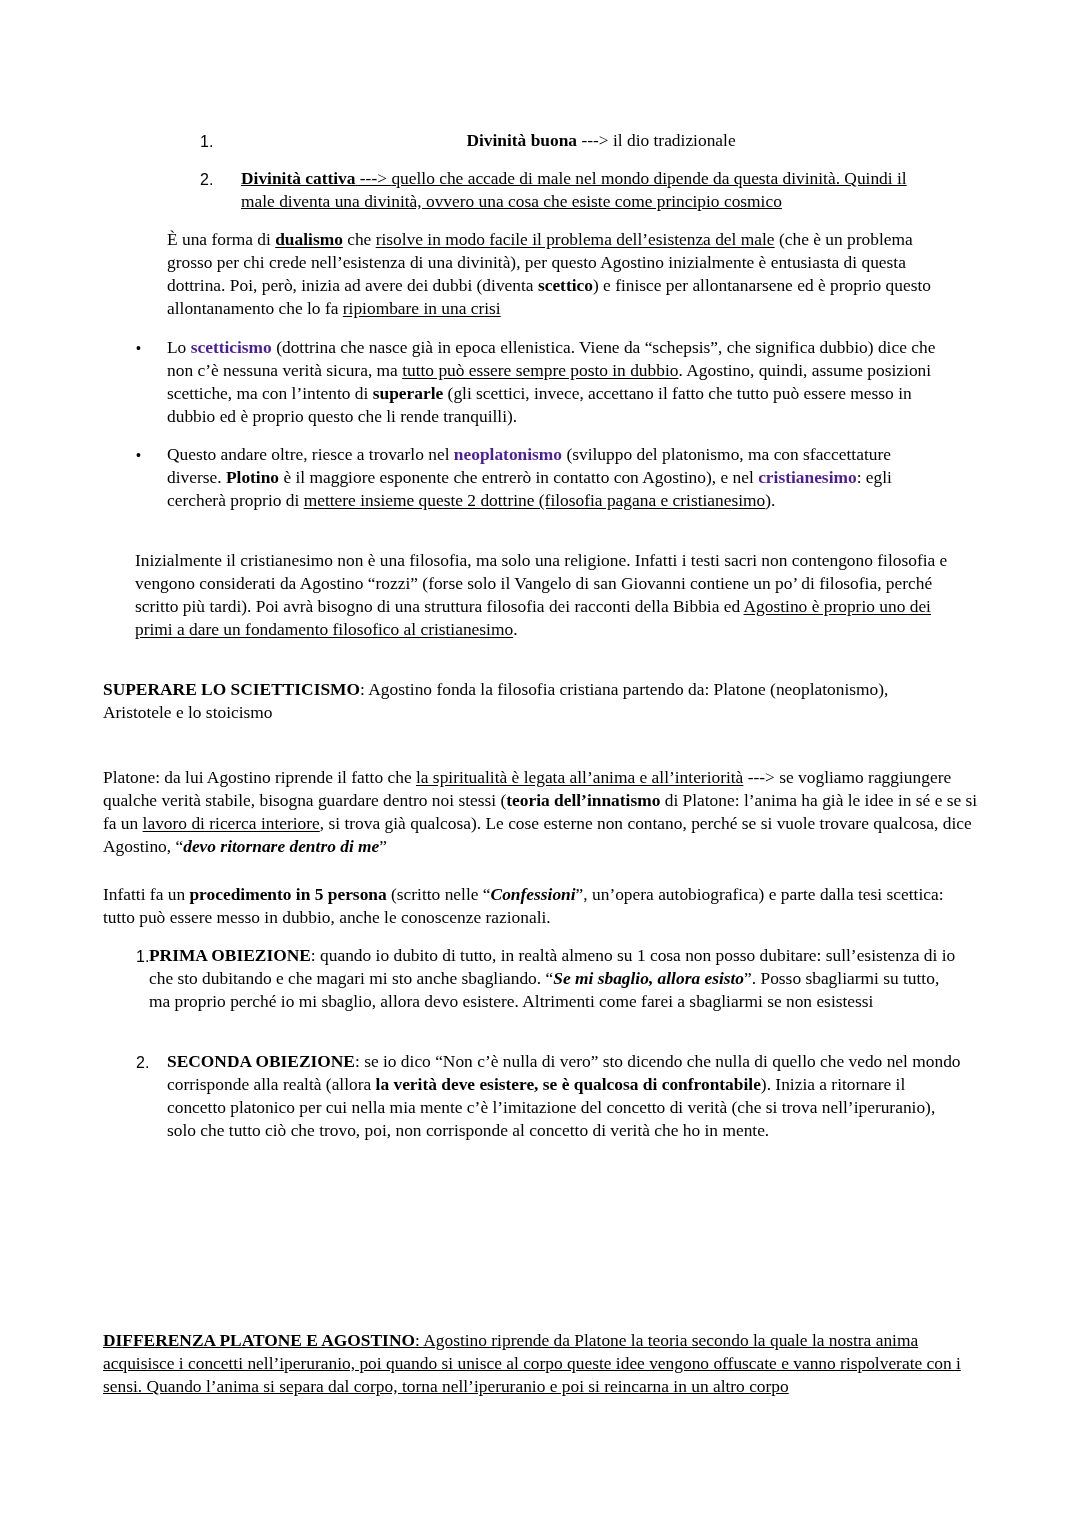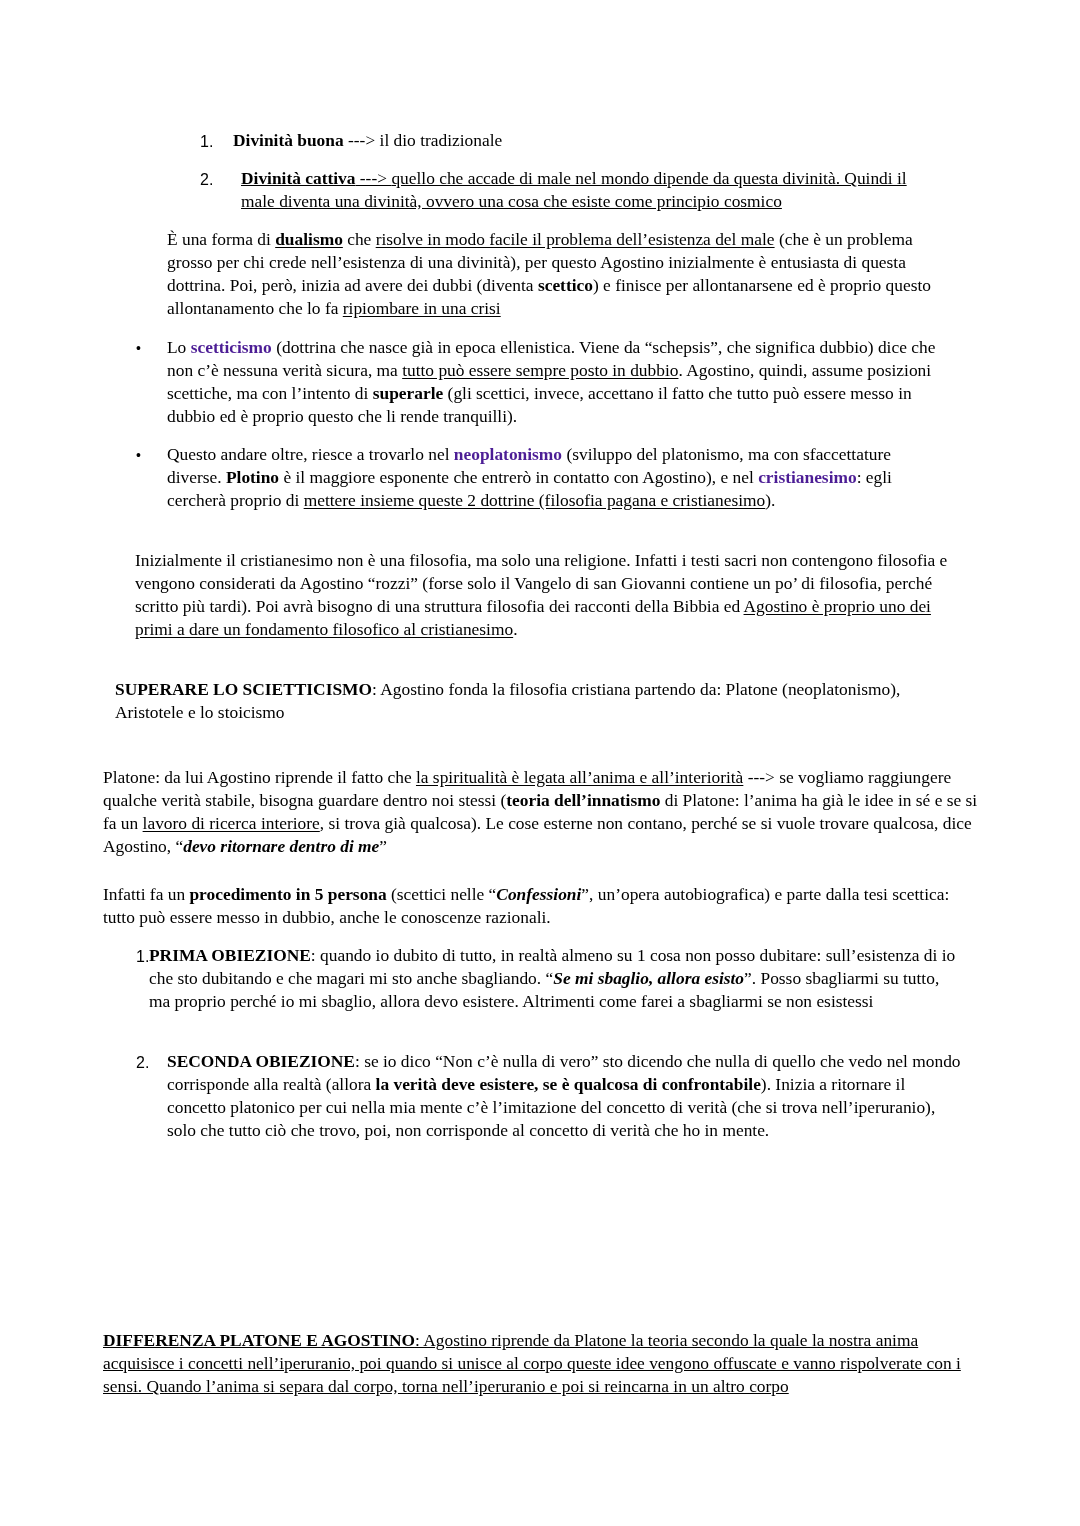--- a/index.html
+++ b/index.html
@@ -31,21 +31,21 @@
     }
   </style>
 </head>
 <body>
 
 <div class="page">
 
   <div>
     <div class="block" style="left:200px; top:129px; width:780px;">
       <span class="num" style="left:0; top:1px;">1.</span>
-      <p style="margin-left:33px;">
+      <p style="margin-left:22px;text-align:center;">
         <b>Divinità buona</b><span> ---&gt; </span><span>il dio tradizionale</span>
       </p>
     </div>
     <div class="block" style="left:200px; top:167px; width:740px;">
       <span class="num" style="left:0; top:1px;">2.</span>
       <p style="margin-left:41px;text-decoration:underline;">
         <b>Divinità cattiva</b><span> ---&gt; </span><span>quello che accade di male nel mondo dipende da questa divinità. Quindi il male diventa una divinità, ovvero una cosa che esiste come principio cosmico</span>
       </p>
     </div>
   </div>
@@ -70,36 +70,36 @@
       </p>
     </div>
   </div>
 
   <div class="block" style="left:135px; top:549px; width:825px;">
     <p>
       <span>Inizialmente il cristianesimo non è una filosofia, ma solo una religione. Infatti i testi sacri non contengono filosofia e vengono considerati da Agostino “rozzi” (forse solo il Vangelo di san Giovanni contiene un po’ di filosofia, perché scritto più tardi). Poi avrà bisogno di una struttura filosofia dei racconti della Bibbia ed </span><span class="u">Agostino è proprio uno dei primi a dare un fondamento filosofico al cristianesimo</span><span>.</span>
     </p>
   </div>
 
-  <div class="block" style="left:103px; top:678px; width:800px;margin-left:12px;">
+  <div class="block" style="left:103px; top:678px; width:800px;">
     <p>
       <b>SUPERARE LO SCIETTICISMO</b><span>: Agostino fonda la filosofia cristiana partendo da: Platone (neoplatonismo), Aristotele e lo stoicismo</span>
     </p>
   </div>
 
   <div class="block" style="left:103px; top:738px; width:880px;margin-top:28px;">
     <p>
       <span>Platone: da lui Agostino riprende il fatto che </span><span class="u">la spiritualità è legata all’anima e all’interiorità</span><span> ---&gt; se vogliamo raggiungere qualche verità stabile, bisogna guardare dentro noi stessi (</span><b>teoria dell’innatismo</b><span> di Platone: l’anima ha già le idee in sé e se si fa un </span><span class="u">lavoro di ricerca interiore</span><span>, si trova già qualcosa). Le cose esterne non contano, perché se si vuole trovare qualcosa, dice Agostino, “</span><b><i>devo ritornare dentro di me</i></b><span>”</span>
     </p>
   </div>
 
 
   <div class="block" style="left:103px; top:883px; width:860px;">
     <p>
-      <span>Infatti fa un </span><b>procedimento in 5 persona</b><span> (scettici nelle “</span><b><i>Confessioni</i></b><span>”, un’opera autobiografica) e parte dalla tesi scettica: tutto può essere messo in dubbio, anche le conoscenze razionali.</span>
+      <span>Infatti fa un </span><b>procedimento in 5 persona</b><span> (scritto nelle “</span><b><i>Confessioni</i></b><span>”, un’opera autobiografica) e parte dalla tesi scettica: tutto può essere messo in dubbio, anche le conoscenze razionali.</span>
     </p>
   </div>
 
   <div>
     <div class="block" style="left:136px; top:944px; width:822px;">
       <span class="num" style="left:0; top:1px;">1.</span>
       <p style="margin-left:13px;">
         <b>PRIMA OBIEZIONE</b><span>: quando io dubito di tutto, in realtà almeno su 1 cosa non posso dubitare: sull’esistenza di io che sto dubitando e che magari mi sto anche sbagliando. “</span><b><i>Se mi sbaglio, allora esisto</i></b><span>”. Posso sbagliarmi su tutto, ma proprio perché io mi sbaglio, allora devo esistere. Altrimenti come farei a sbagliarmi se non esistessi</span>
       </p>
     </div>

